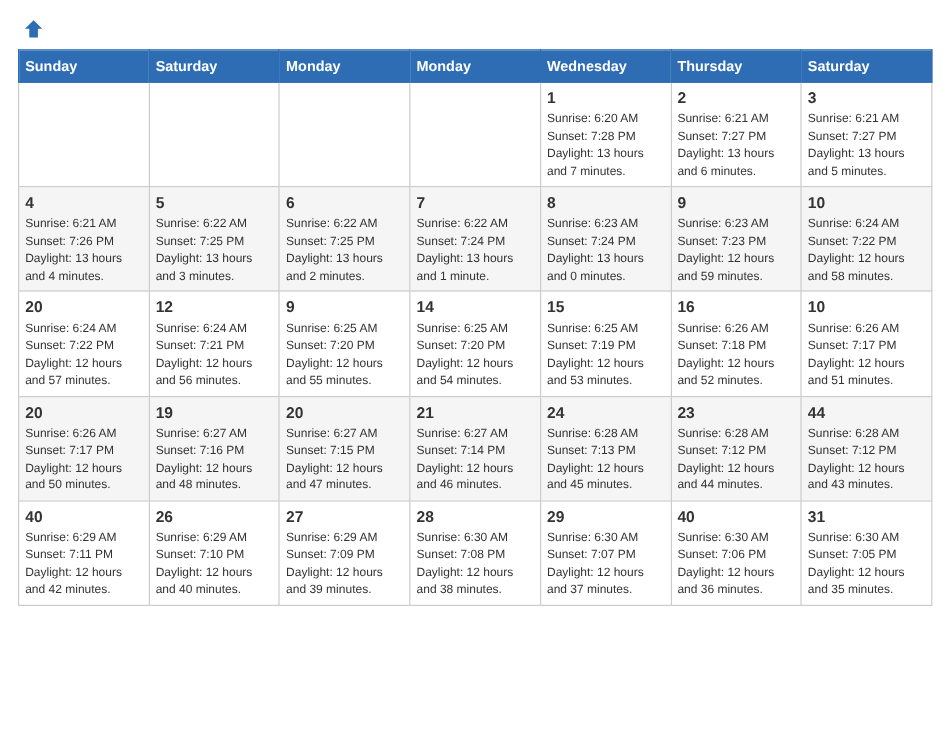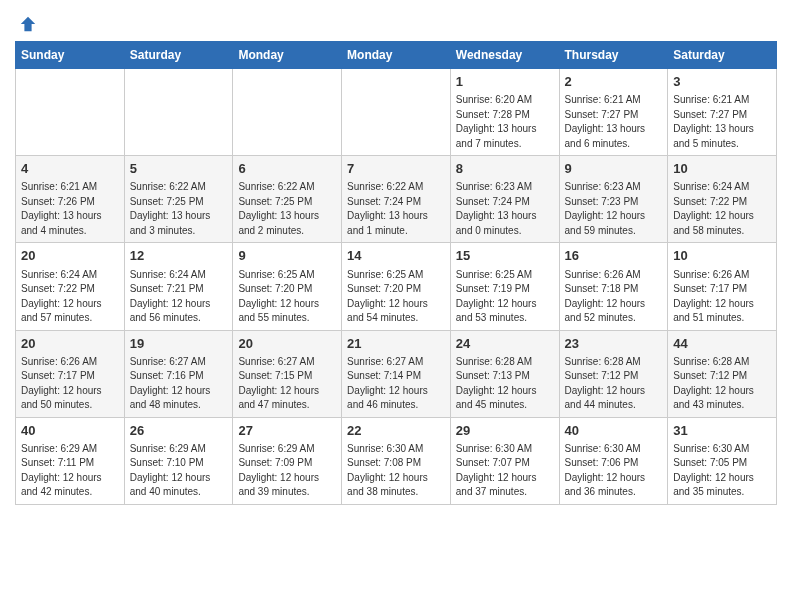--- a/index.html
+++ b/index.html
@@ -330,21 +330,21 @@
 and 40 minutes.</div>
         </td>
         <td>
           <span class="day-number">27</span>
           <div class="day-info" style="white-space: pre-line;">Sunrise: 6:29 AM
 Sunset: 7:09 PM
 Daylight: 12 hours
 and 39 minutes.</div>
         </td>
         <td>
-          <span class="day-number">22</span>
+          <span class="day-number">28</span>
           <div class="day-info" style="white-space: pre-line;">Sunrise: 6:30 AM
 Sunset: 7:08 PM
 Daylight: 12 hours
 and 38 minutes.</div>
         </td>
         <td>
           <span class="day-number">29</span>
           <div class="day-info" style="white-space: pre-line;">Sunrise: 6:30 AM
 Sunset: 7:07 PM
 Daylight: 12 hours

